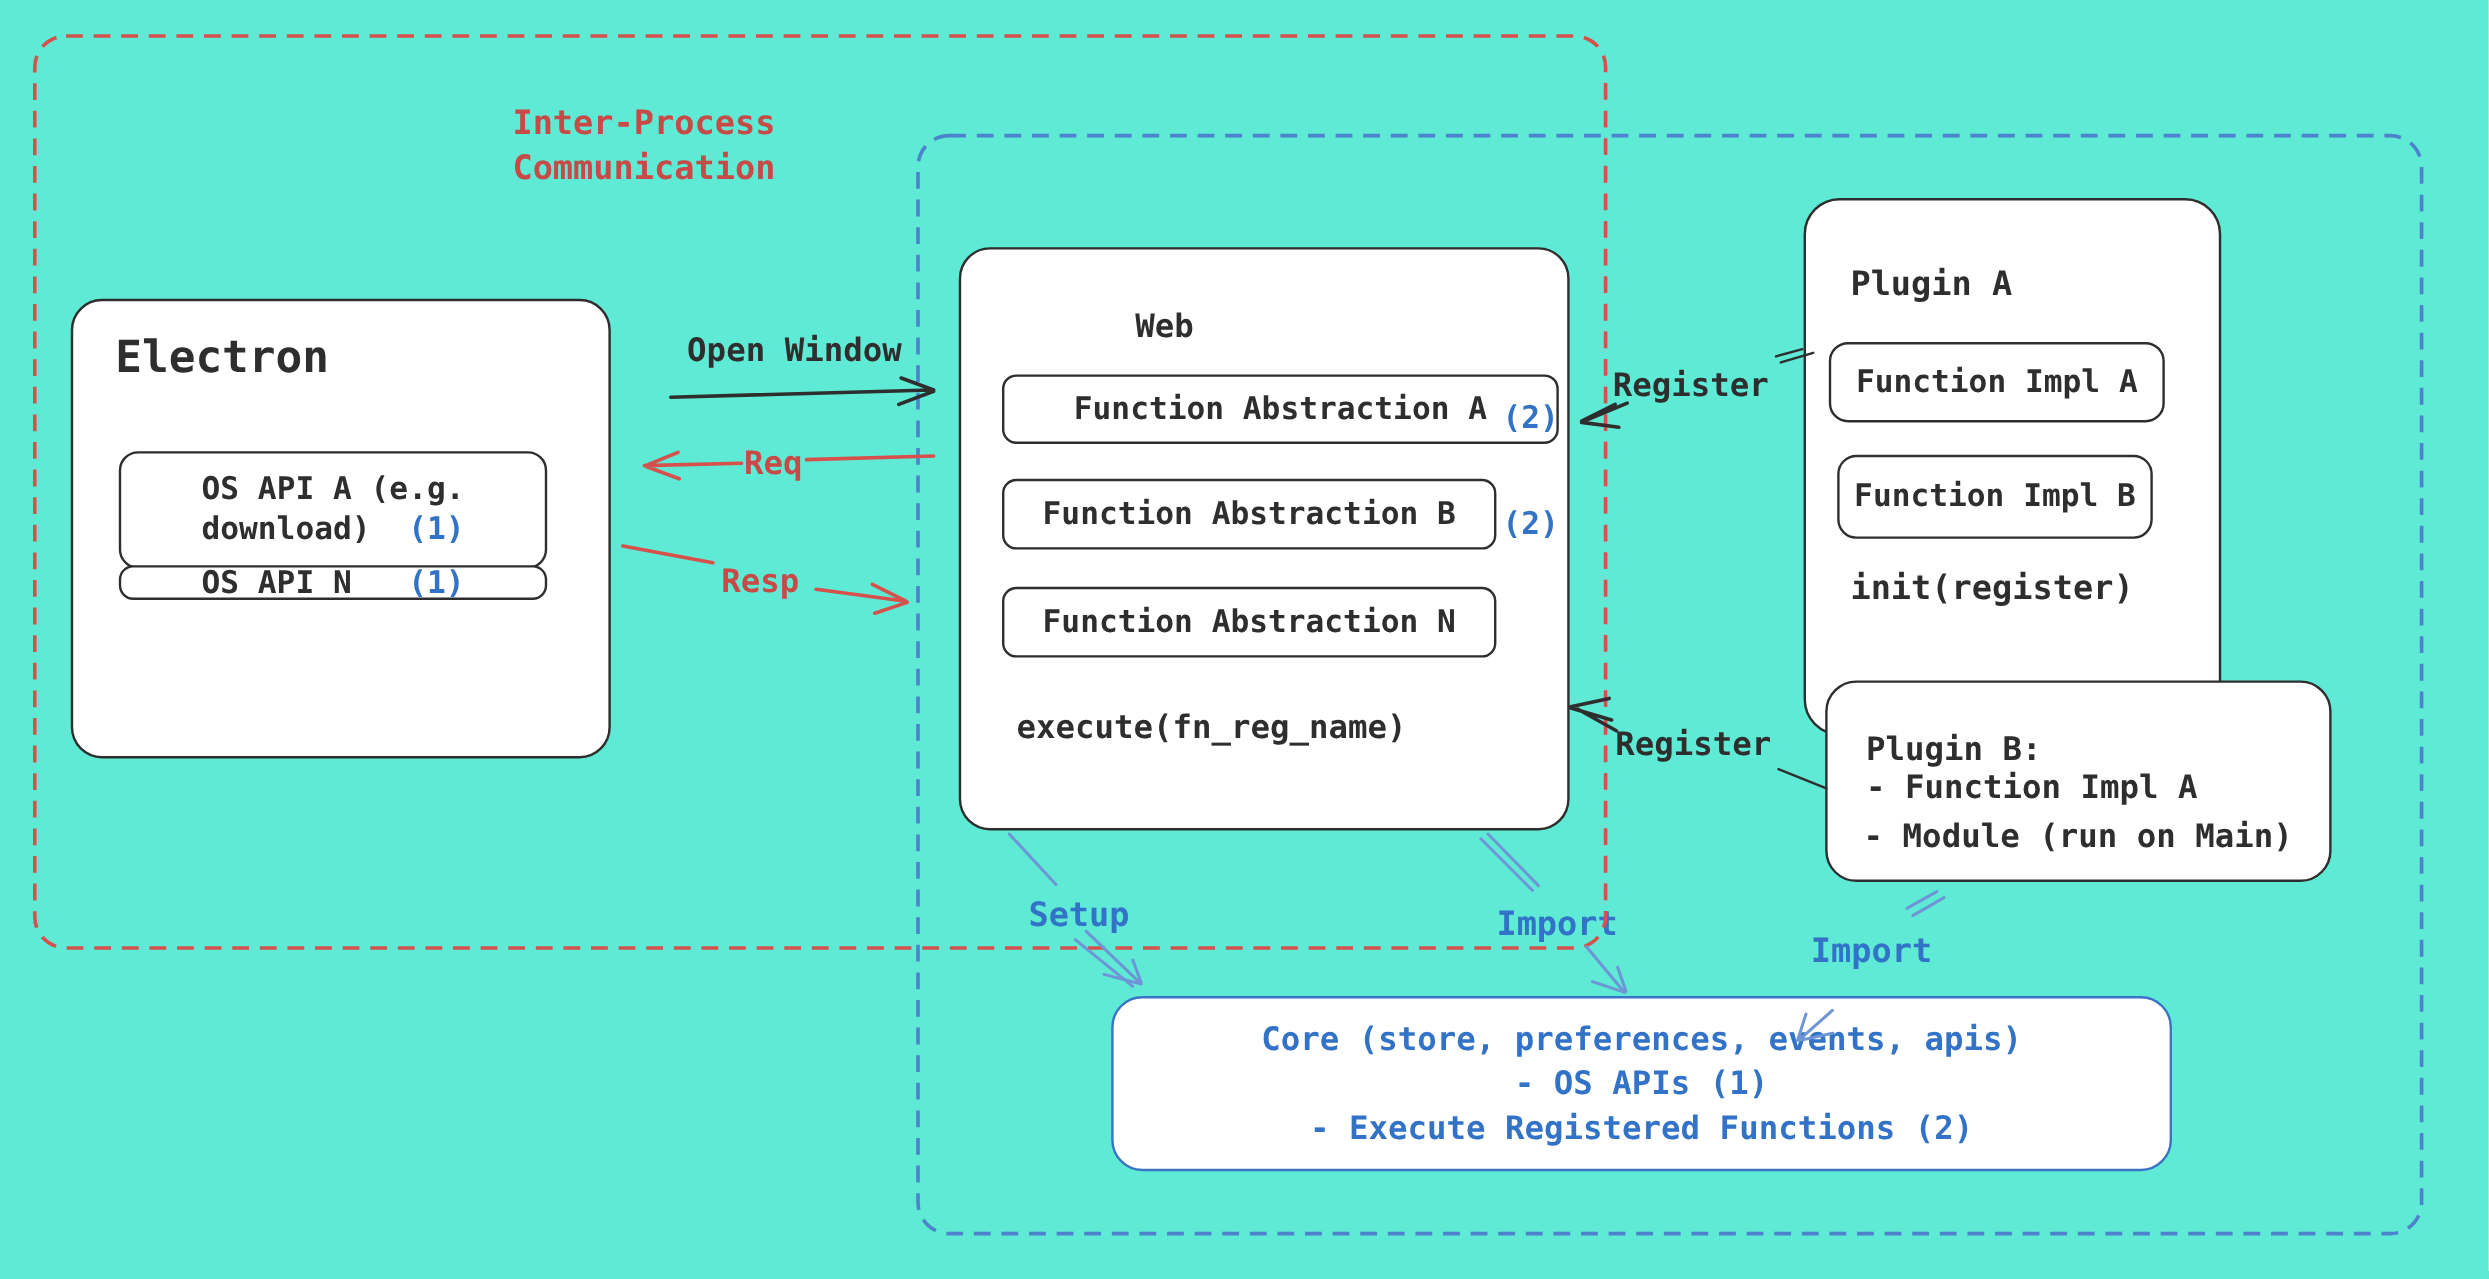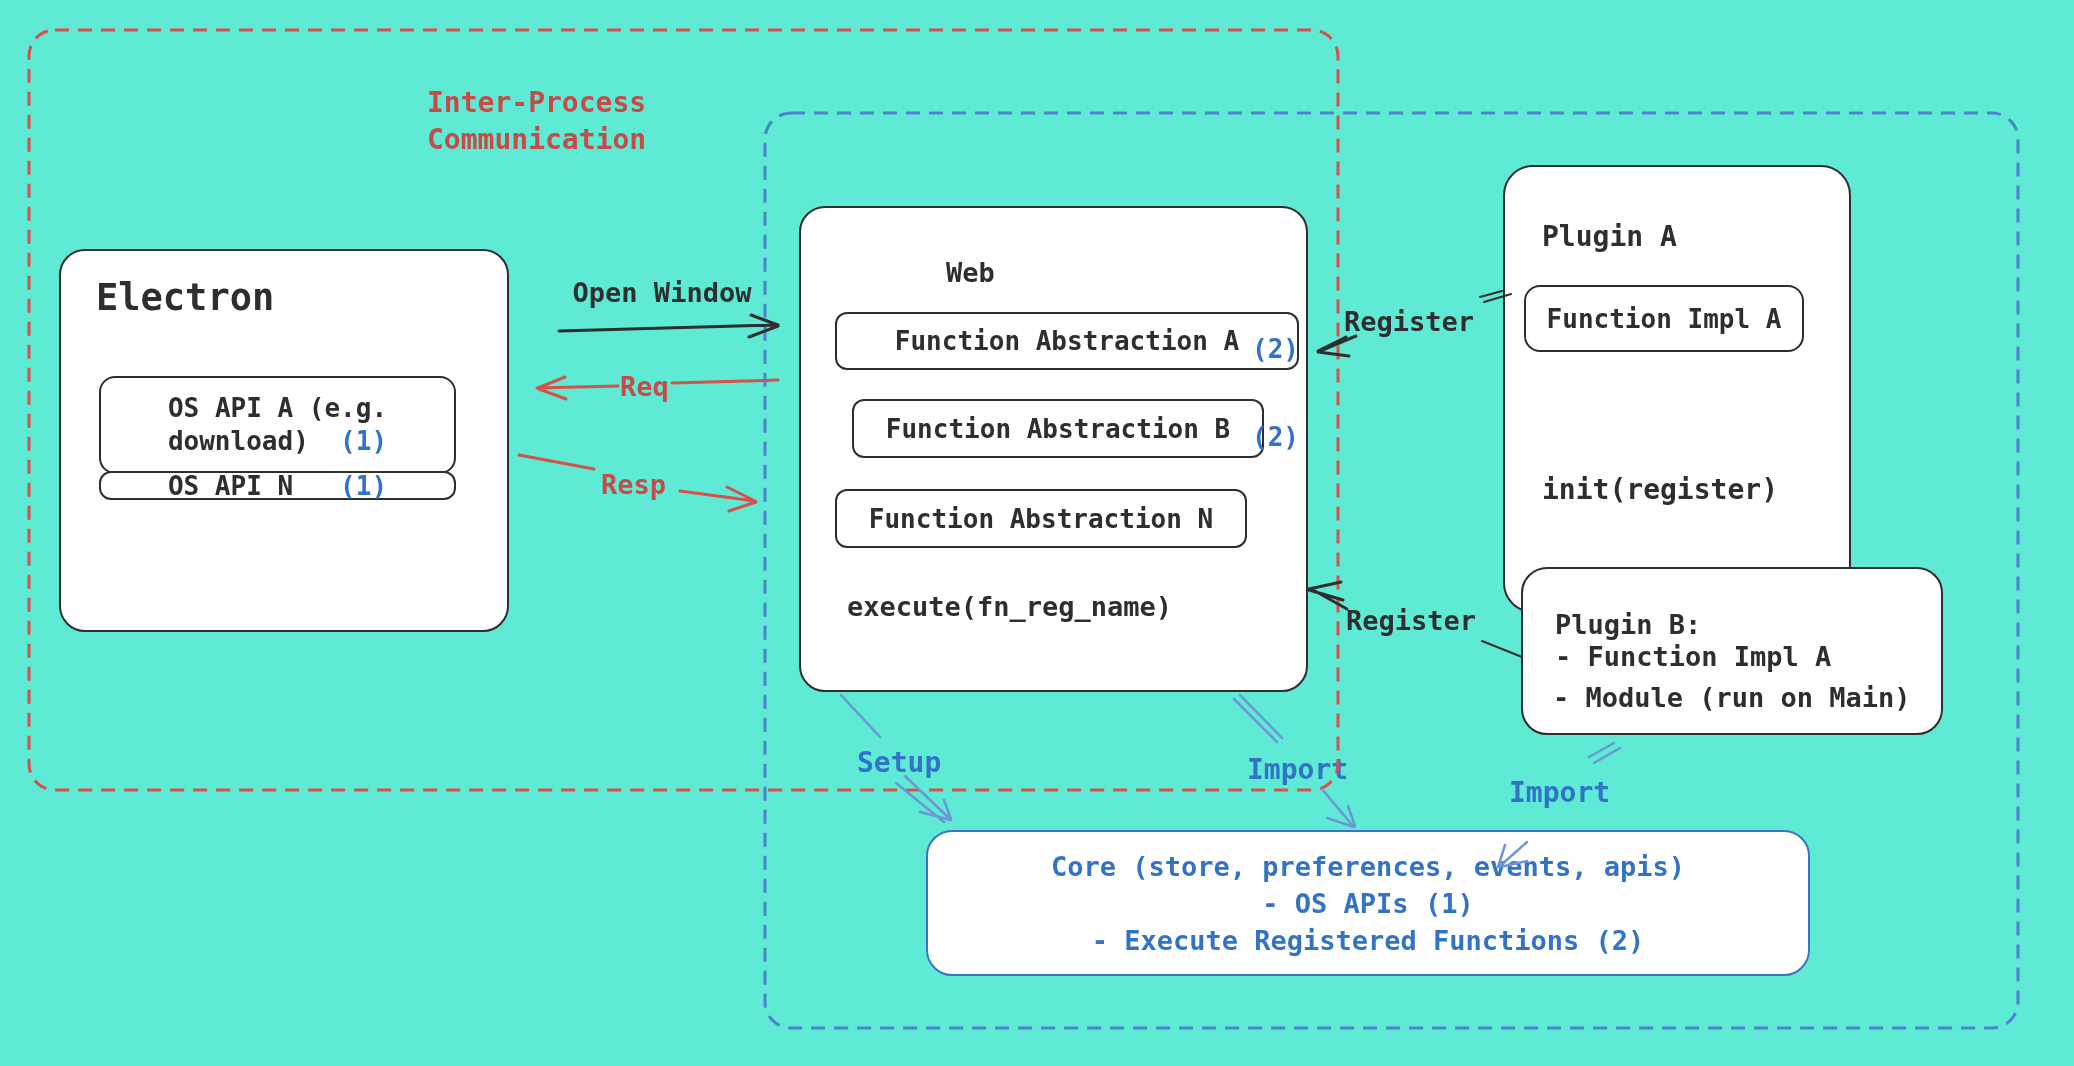--- a/index.html
+++ b/index.html
@@ -65,37 +65,40 @@
   <div class="lbl" style="left:566px;top:276px;width:192px;text-align:center;">Open Window</div>
   <div class="lbl red" style="left:620px;top:370px;">Req</div>
   <div class="lbl red" style="left:601px;top:468px;">Resp</div>
 
   <div class="box r26" style="left:799px;top:206px;width:509px;height:486px;">
     <div class="lbl" style="left:145px;top:48px;">Web</div>
     <div class="box r12 inner" style="left:34px;top:104px;width:464px;height:58px;">
       <span>Function Abstraction A</span>
     </div>
     <div class="lbl blue" style="left:451px;top:124px;font-size:26px;">(2)</div>
-    <div class="box r12 inner" style="left:34px;top:191px;width:412px;height:59px;margin-left:17px;">
+    <div class="box r12 inner" style="left:34px;top:191px;width:412px;height:59px;">
       <span>Function Abstraction B</span>
     </div>
     <div class="lbl blue" style="left:451px;top:212px;font-size:26px;">(2)</div>
     <div class="box r12 inner" style="left:34px;top:281px;width:412px;height:59px;">
       <span>Function Abstraction N</span>
     </div>
     <div class="lbl" style="left:46px;top:382px;">execute(fn_reg_name)</div>
   </div>
 
   <div class="lbl" style="left:1344px;top:305px;">Register</div>
   <div class="lbl" style="left:1346px;top:604px;">Register</div>
 
   <div class="box r30" style="left:1487px;top:165px;width:348px;height:448px;margin-left:16px;">
     <div class="lbl big" style="left:37px;top:53px;">Plugin A</div>
     <div class="box r16 inner" style="left:19px;top:118px;width:280px;height:67px;">
       <span>Function Impl A</span>
+    </div>
+    <div class="box r16 inner" style="left:26px;top:212px;width:263px;height:70px;">
+      <span>Function Impl B</span>
     </div>
     <div class="lbl big" style="left:37px;top:306px;">init(register)</div>
   </div>
 
   <div class="box r26" style="left:1521px;top:567px;width:422px;height:168px;">
     <div class="lbl" style="left:32px;top:39px;">Plugin B:</div>
     <div class="lbl" style="left:32px;top:71px;">- Function Impl A</div>
     <div class="lbl" style="left:30px;top:112px;text-align:right;">- Module (run on Main)</div>
   </div>
 

